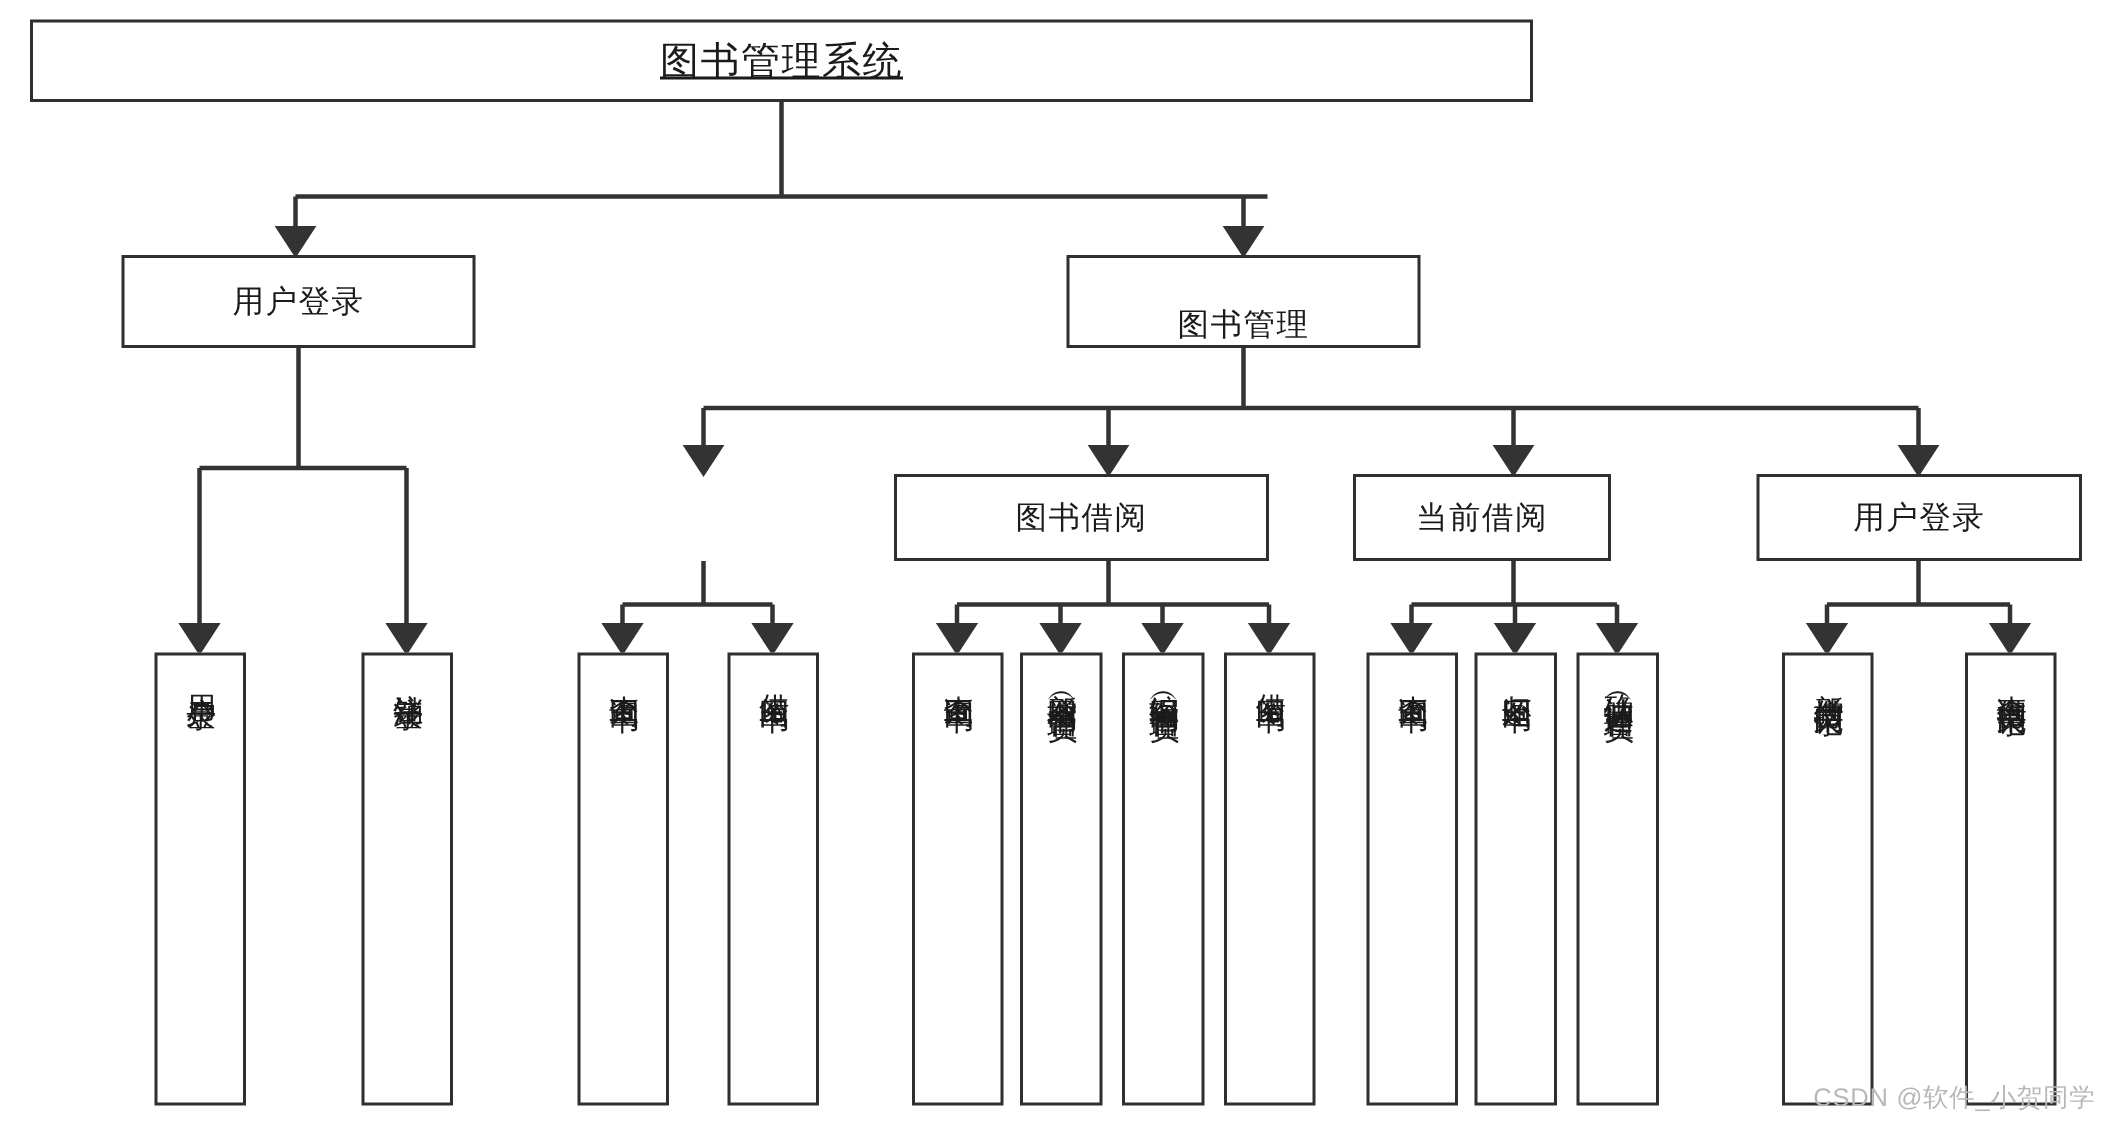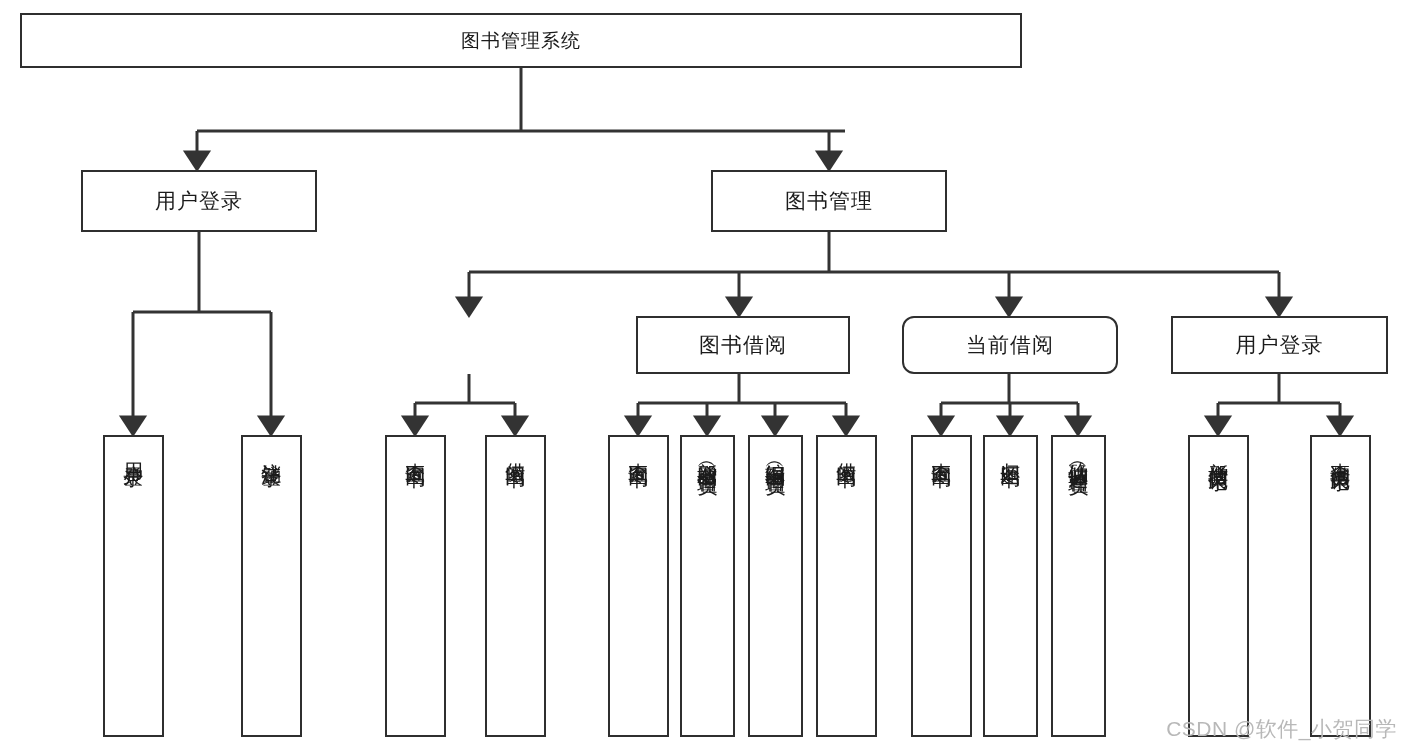--- a/index.html
+++ b/index.html
@@ -35,21 +35,22 @@
     align-items: center;
     justify-content: center;
     color: #1b1b1b;
   }
   .node-h {
     font-size: 21px;
     letter-spacing: 1px;
     white-space: nowrap;
   }
   .node-root .node-label {
-    font-size: 19px;
+    font-size: 26px;
+    text-decoration: underline;
   }
   .node-v {
     align-items: flex-start;
     justify-content: center;
     padding-top: 10px;
   }
   .node-v .node-label {
     writing-mode: vertical-rl;
     text-orientation: upright;
     font-size: 20px;
@@ -57,21 +58,21 @@
     letter-spacing: 2px;
     white-space: nowrap;
   }
   .node-label {
     display: block;
   }
   #watermark {
     position: absolute;
     right: 8px;
     bottom: 4px;
-    font-size: 21px;
+    font-size: 17px;
     color: #b8b8b8;
     letter-spacing: 0.5px;
     white-space: nowrap;
     user-select: none;
   }
 </style>
 </head>
 <body>
 
 <div id="diagram-root">
@@ -126,28 +127,28 @@
     </g>
   </svg>
 
   <div class="node node-h node-root" style="left:20px; top:13px; width:1002px; height:55px;">
     <span class="node-label">图书管理系统</span>
   </div>
 
   <div class="node node-h" style="left:81px; top:170px; width:236px; height:62px;">
     <span class="node-label">用户登录</span>
   </div>
-  <div class="node node-h" style="left:711px; top:170px; width:236px; height:62px;">
+  <div class="node node-h" style="left:711px; top:170px; width:236px; height:62px;align-items:flex-end;">
     <span class="node-label">图书管理</span>
   </div>
 
-  <div class="node node-h" style="left:636px; top:316px; width:214px; height:58px;">
+  <div class="node node-h" style="left:596px; top:316px; width:250px; height:58px;">
     <span class="node-label">图书借阅</span>
   </div>
-  <div class="node node-h" style="left:902px; top:316px; width:216px; height:58px;border-radius:12px;">
+  <div class="node node-h" style="left:902px; top:316px; width:172px; height:58px;">
     <span class="node-label">当前借阅</span>
   </div>
   <div class="node node-h" style="left:1171px; top:316px; width:217px; height:58px;">
     <span class="node-label">用户登录</span>
   </div>
 
   <div class="node node-v" style="left:103px; top:435px; width:61px; height:302px;">
     <span class="node-label">用户登录</span>
   </div>
   <div class="node node-v" style="left:241px; top:435px; width:61px; height:302px;">

